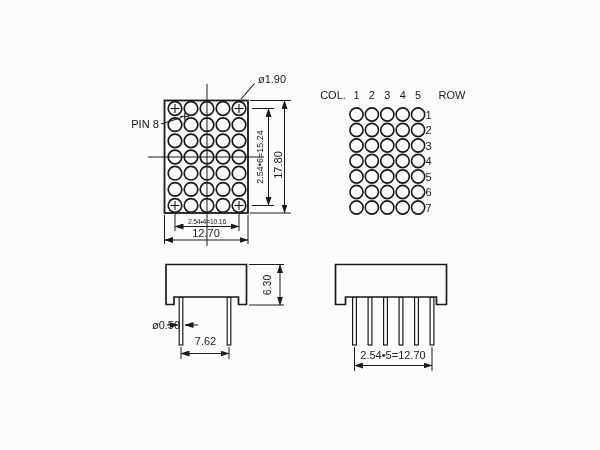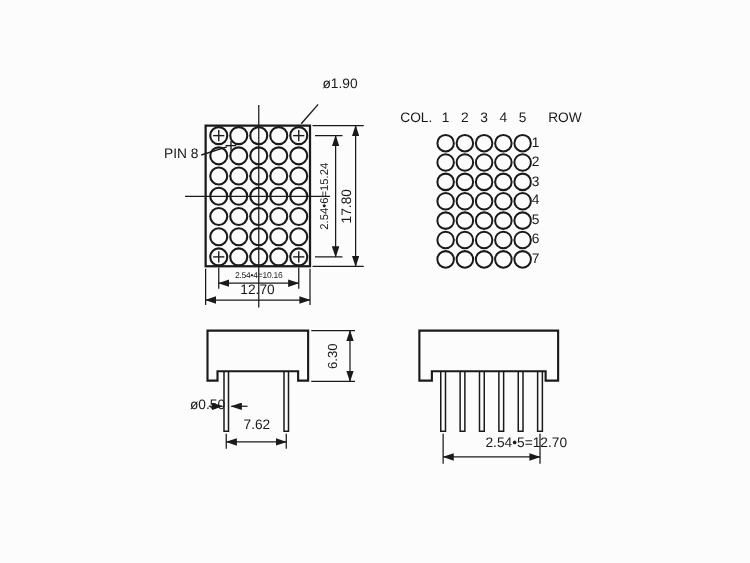--- a/index.html
+++ b/index.html
@@ -189,34 +189,34 @@
       <path stroke-width="1.7" fill="#fcfcfc" d="M335.5,264.5 H446.5 V304.5 H436.5 V297 H345.5 V304.5 H335.5 Z"></path>
       <g stroke-width="1">
         <line x1="354.5" y1="347" x2="354.5" y2="371"></line>
         <line x1="432" y1="347" x2="432" y2="371"></line>
         <line x1="354.5" y1="365.5" x2="432" y2="365.5" marker-start="url(#arr)" marker-end="url(#arr)"></line>
       </g>
     </g>
   </svg>
 
   <div class="lbl ctext f11" style="left:145px;top:124px;">PIN 8</div>
-  <div class="lbl ctext f11" style="left:272px;top:68px;">ø1.90</div>
+  <div class="lbl ctext f11" style="left:272px;top:79px;">ø1.90</div>
   <div class="lbl vtext f9" style="left:259.5px;top:157px;">2.54•6=15.24</div>
   <div class="lbl vtext f11" style="left:277.5px;top:165px;">17.80</div>
   <div class="lbl ctext f7" style="left:207px;top:221.5px;">2.54•4=10.16</div>
   <div class="lbl ctext f11" style="left:206px;top:233px;">12.70</div>
 
   <div class="lbl ctext f11" style="left:333px;top:95px;">COL.</div>
   <div class="lbl ctext f11" style="left:452px;top:95px;">ROW</div>
 
   <div class="lbl vtext f10" style="left:266.5px;top:285px;">6.30</div>
   <div class="lbl ctext f11" style="left:166px;top:325px;">ø0.50</div>
   <div class="lbl ctext f11" style="left:205.5px;top:341px;text-align:right;">7.62</div>
 
-  <div class="lbl ctext f11" style="left:393px;top:355px;margin-left:28px;">2.54•5=12.70</div>
+  <div class="lbl ctext f11" style="left:393px;top:355px;">2.54•5=12.70</div>
 <div class="lbl ctext f11" style="left: 356.5px; top: 95px;">1</div>
     <div class="lbl ctext f11" style="left: 371.9px; top: 95px;">2</div>
     <div class="lbl ctext f11" style="left: 387.3px; top: 95px;">3</div>
     <div class="lbl ctext f11" style="left: 402.7px; top: 95px;">4</div>
     <div class="lbl ctext f11" style="left: 418.1px; top: 95px;">5</div>
     <div class="lbl ctext f11" style="left: 428.5px; top: 114.5px;">1</div>
     <div class="lbl ctext f11" style="left: 428.5px; top: 130px;">2</div>
     <div class="lbl ctext f11" style="left: 428.5px; top: 145.5px;">3</div>
     <div class="lbl ctext f11" style="left: 428.5px; top: 161px;">4</div>
     <div class="lbl ctext f11" style="left: 428.5px; top: 176.5px;">5</div>

